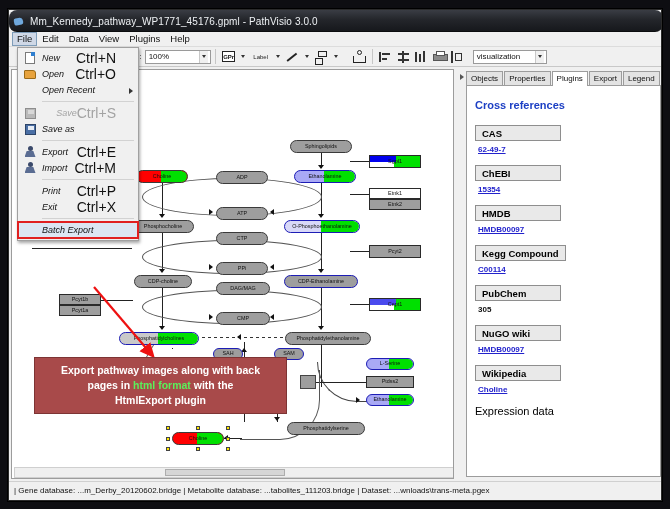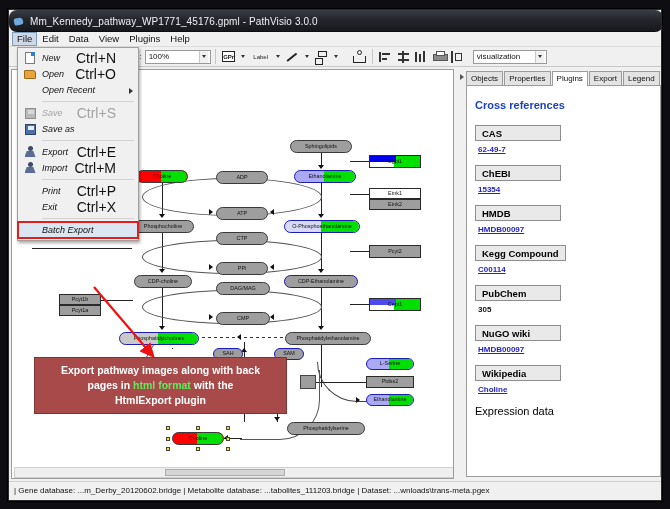--- a/index.html
+++ b/index.html
@@ -84,21 +84,21 @@
   #status-text { position:absolute; left:5px; top:4px; font-size:8px; color:#111; white-space:nowrap; }
 
   
   #filemenu { position:absolute; left:8px; top:37px; width:122px;
       background:#f0f0f0; border:1px solid #a0a0a0; z-index:50;
       box-shadow:1px 2px 3px rgba(0,0,0,.35); padding:2px 0; }
   .mrow { position:relative; height:16px; display:flex; align-items:center; font-size:9px; color:#111; }
   .mrow .mi { width:24px; height:16px; display:flex; align-items:center; justify-content:center; flex:none; }
   .mrow .mtext { flex:1;font-style:italic; }
   .mrow .maccel { color:#111; padding-right:22px; font-size:14px; }
-  .mrow.disabled .mtext, .mrow.disabled .maccel { color:#a3a3a3; }
+  .mrow.disabled .mtext, .mrow.disabled .maccel { color:#a3a3a3;text-align:right; }
   .msep { height:1px; background:#d2d2d2; margin:3px 4px 3px 24px; }
   .mrow.highlight { outline:2px solid #e02020; outline-offset:-1px; background:#dce6f2; }
   .mrow.submenu:after { content:""; position:absolute; right:5px; top:6px;
       width:0;height:0;border-top:3px solid transparent;border-bottom:3px solid transparent;
       border-left:4px solid #333; }
 
   
   .ic { width:13px; height:13px; position:relative; }
   .ic-new { border:1px solid #7a7a7a; background:#fff; width:10px; height:12px; }
   .ic-new:after { content:""; position:absolute; right:-1px; top:-1px; width:4px; height:4px;

